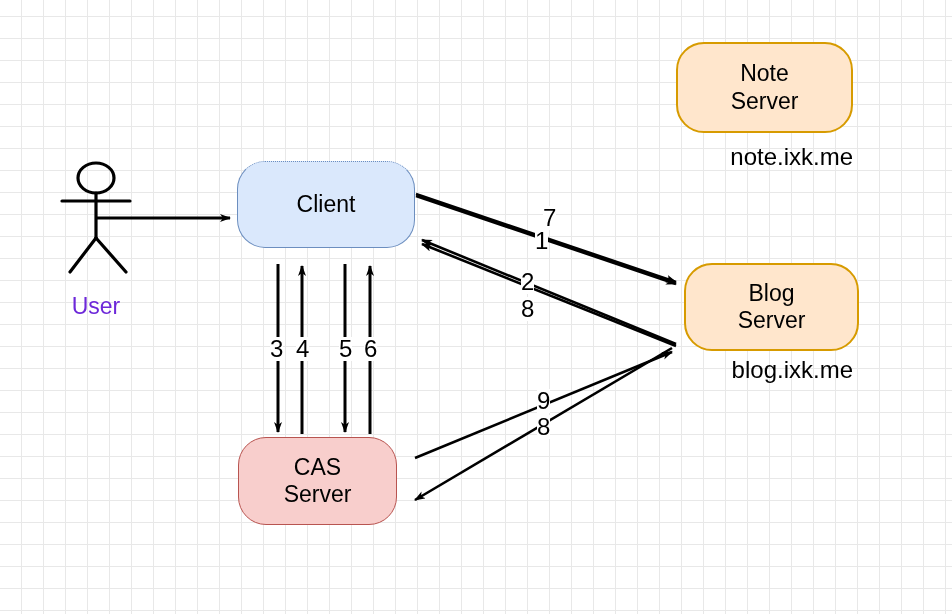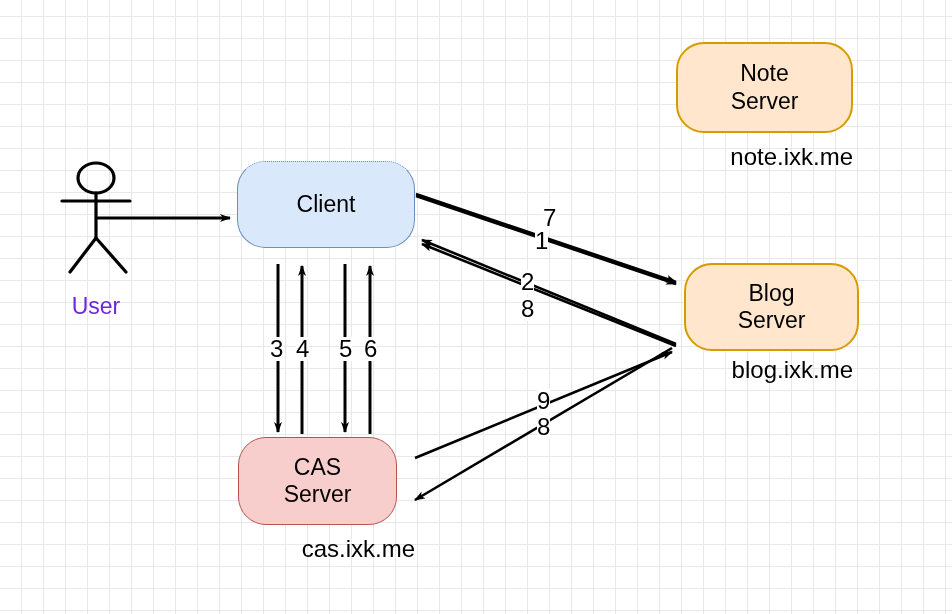--- a/index.html
+++ b/index.html
@@ -146,21 +146,20 @@
     <span>Server</span>
   </div>
 
   <div class="node-box node-server" style="left:676px; top:263px; width:175px; height:88px;margin-left:8px;">
     <span>Blog</span>
     <span>Server</span>
   </div>
 
   <div class="caption" style="left:676px; top:143px; width:177px;">note.ixk.me</div>
   <div class="caption" style="left:676px; top:356px; width:177px;">blog.ixk.me</div>
-  <div class="caption" style="left:238px; top:535px; width:177px;">cas.ixk.me</div>
 
   <div class="actor-label" style="left:46px; top:293px; width:100px;">User</div>
 
   <div class="edge-label" style="left:543px; top:206px;">7</div>
   <div class="edge-label" style="left:535px; top:229px;">1</div>
   <div class="edge-label" style="left:521px; top:270px;">2</div>
   <div class="edge-label" style="left:521px; top:297px;">8</div>
 
   <div class="edge-label" style="left:270px; top:337px;">3</div>
   <div class="edge-label" style="left:296px; top:337px;">4</div>

